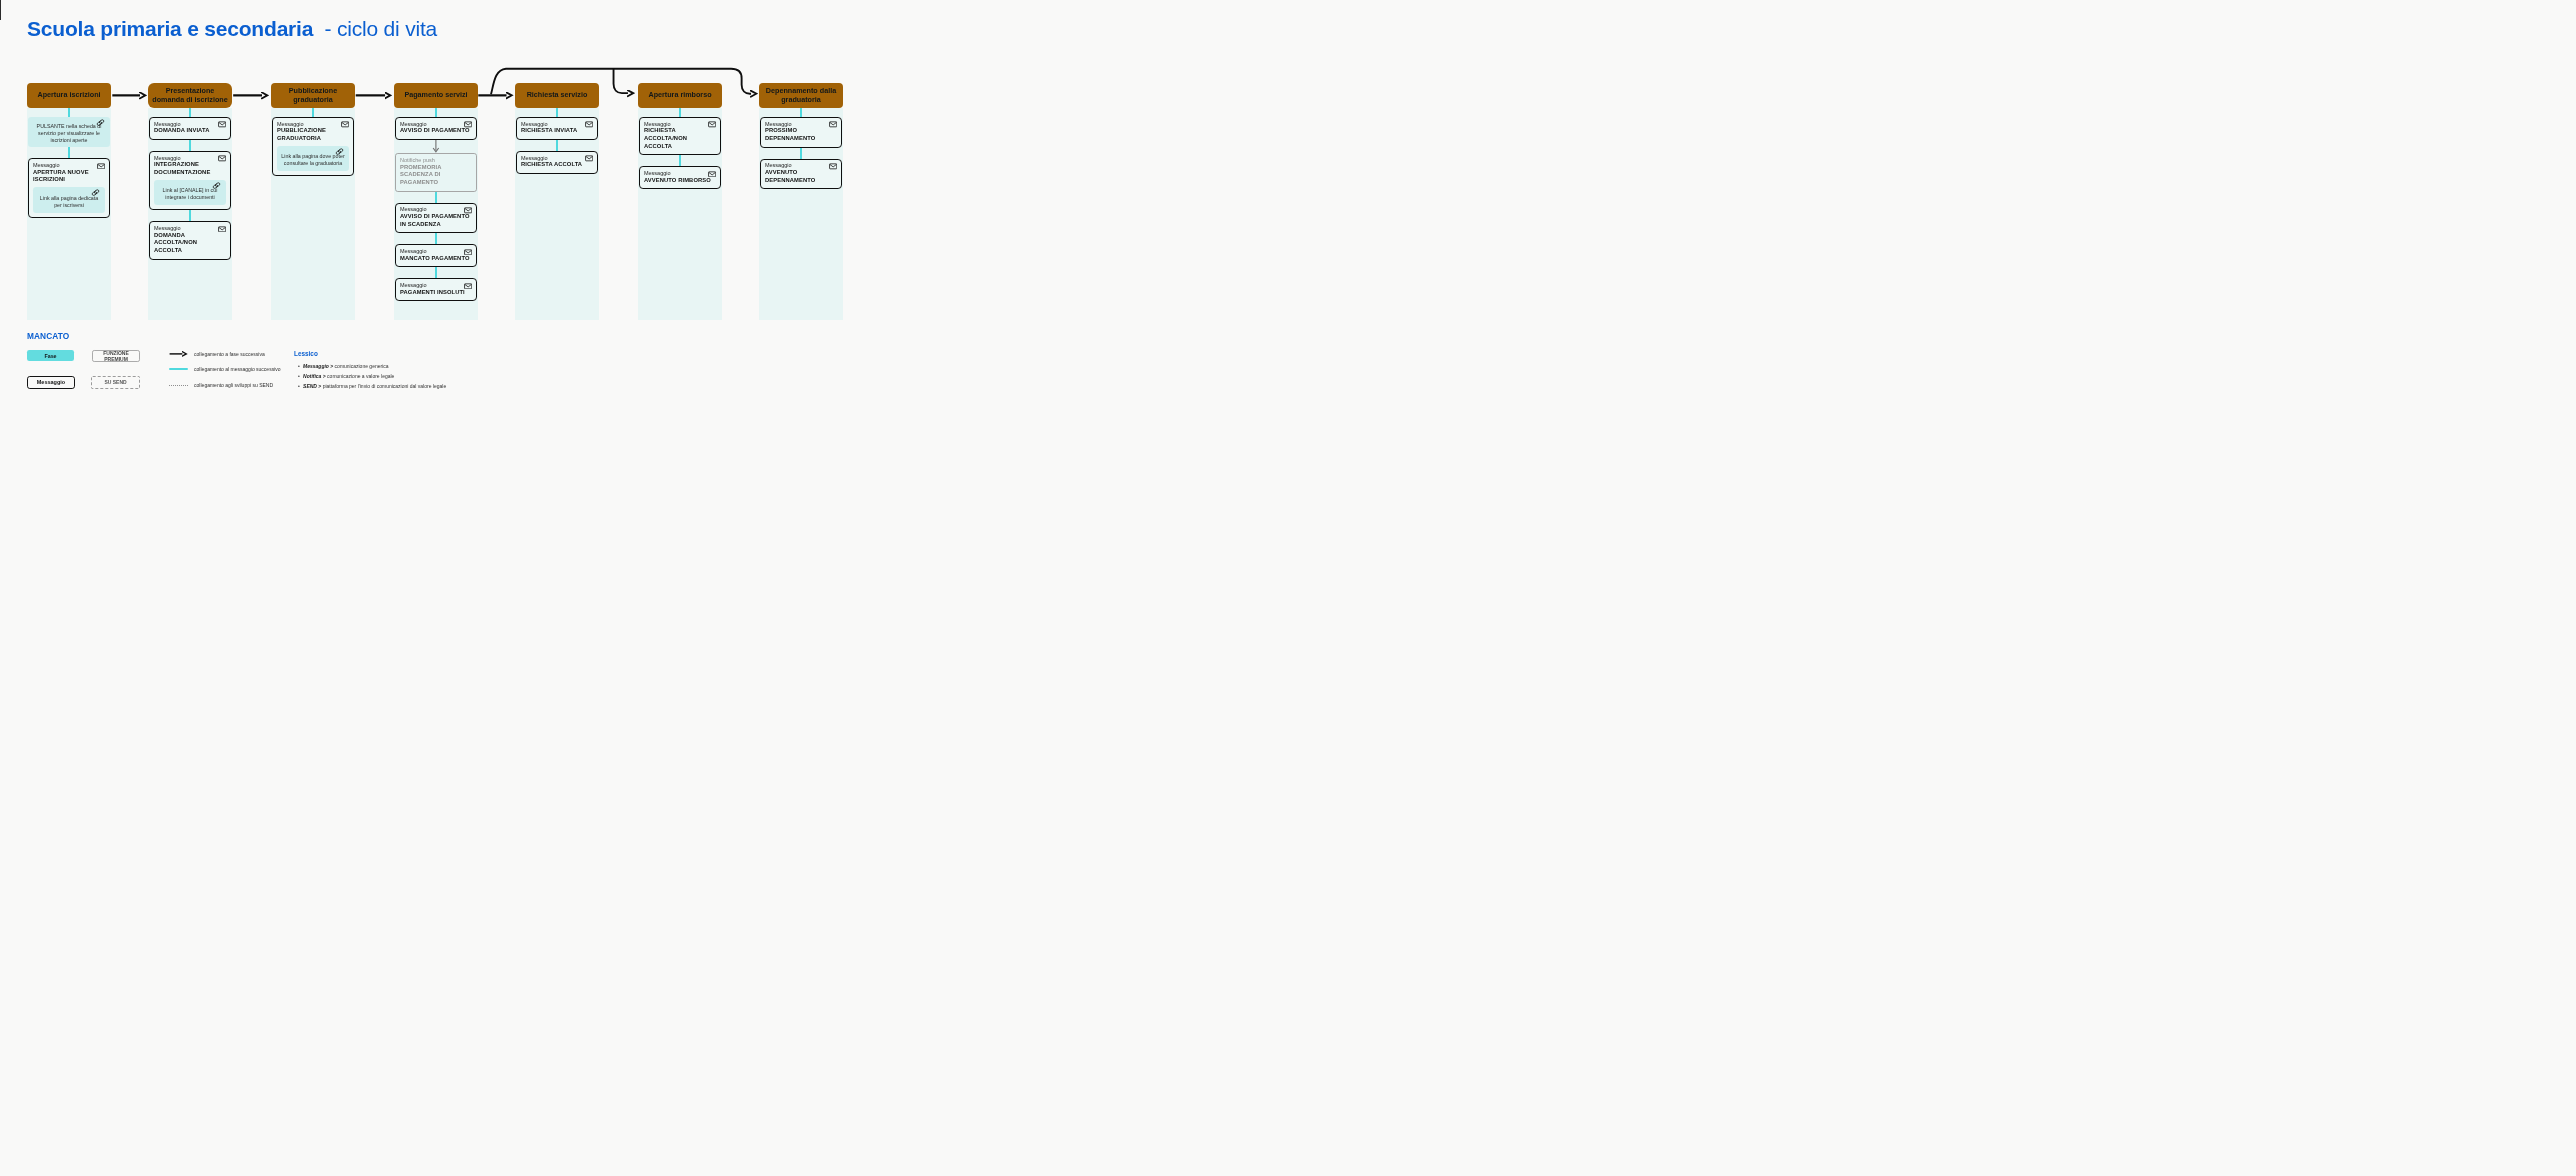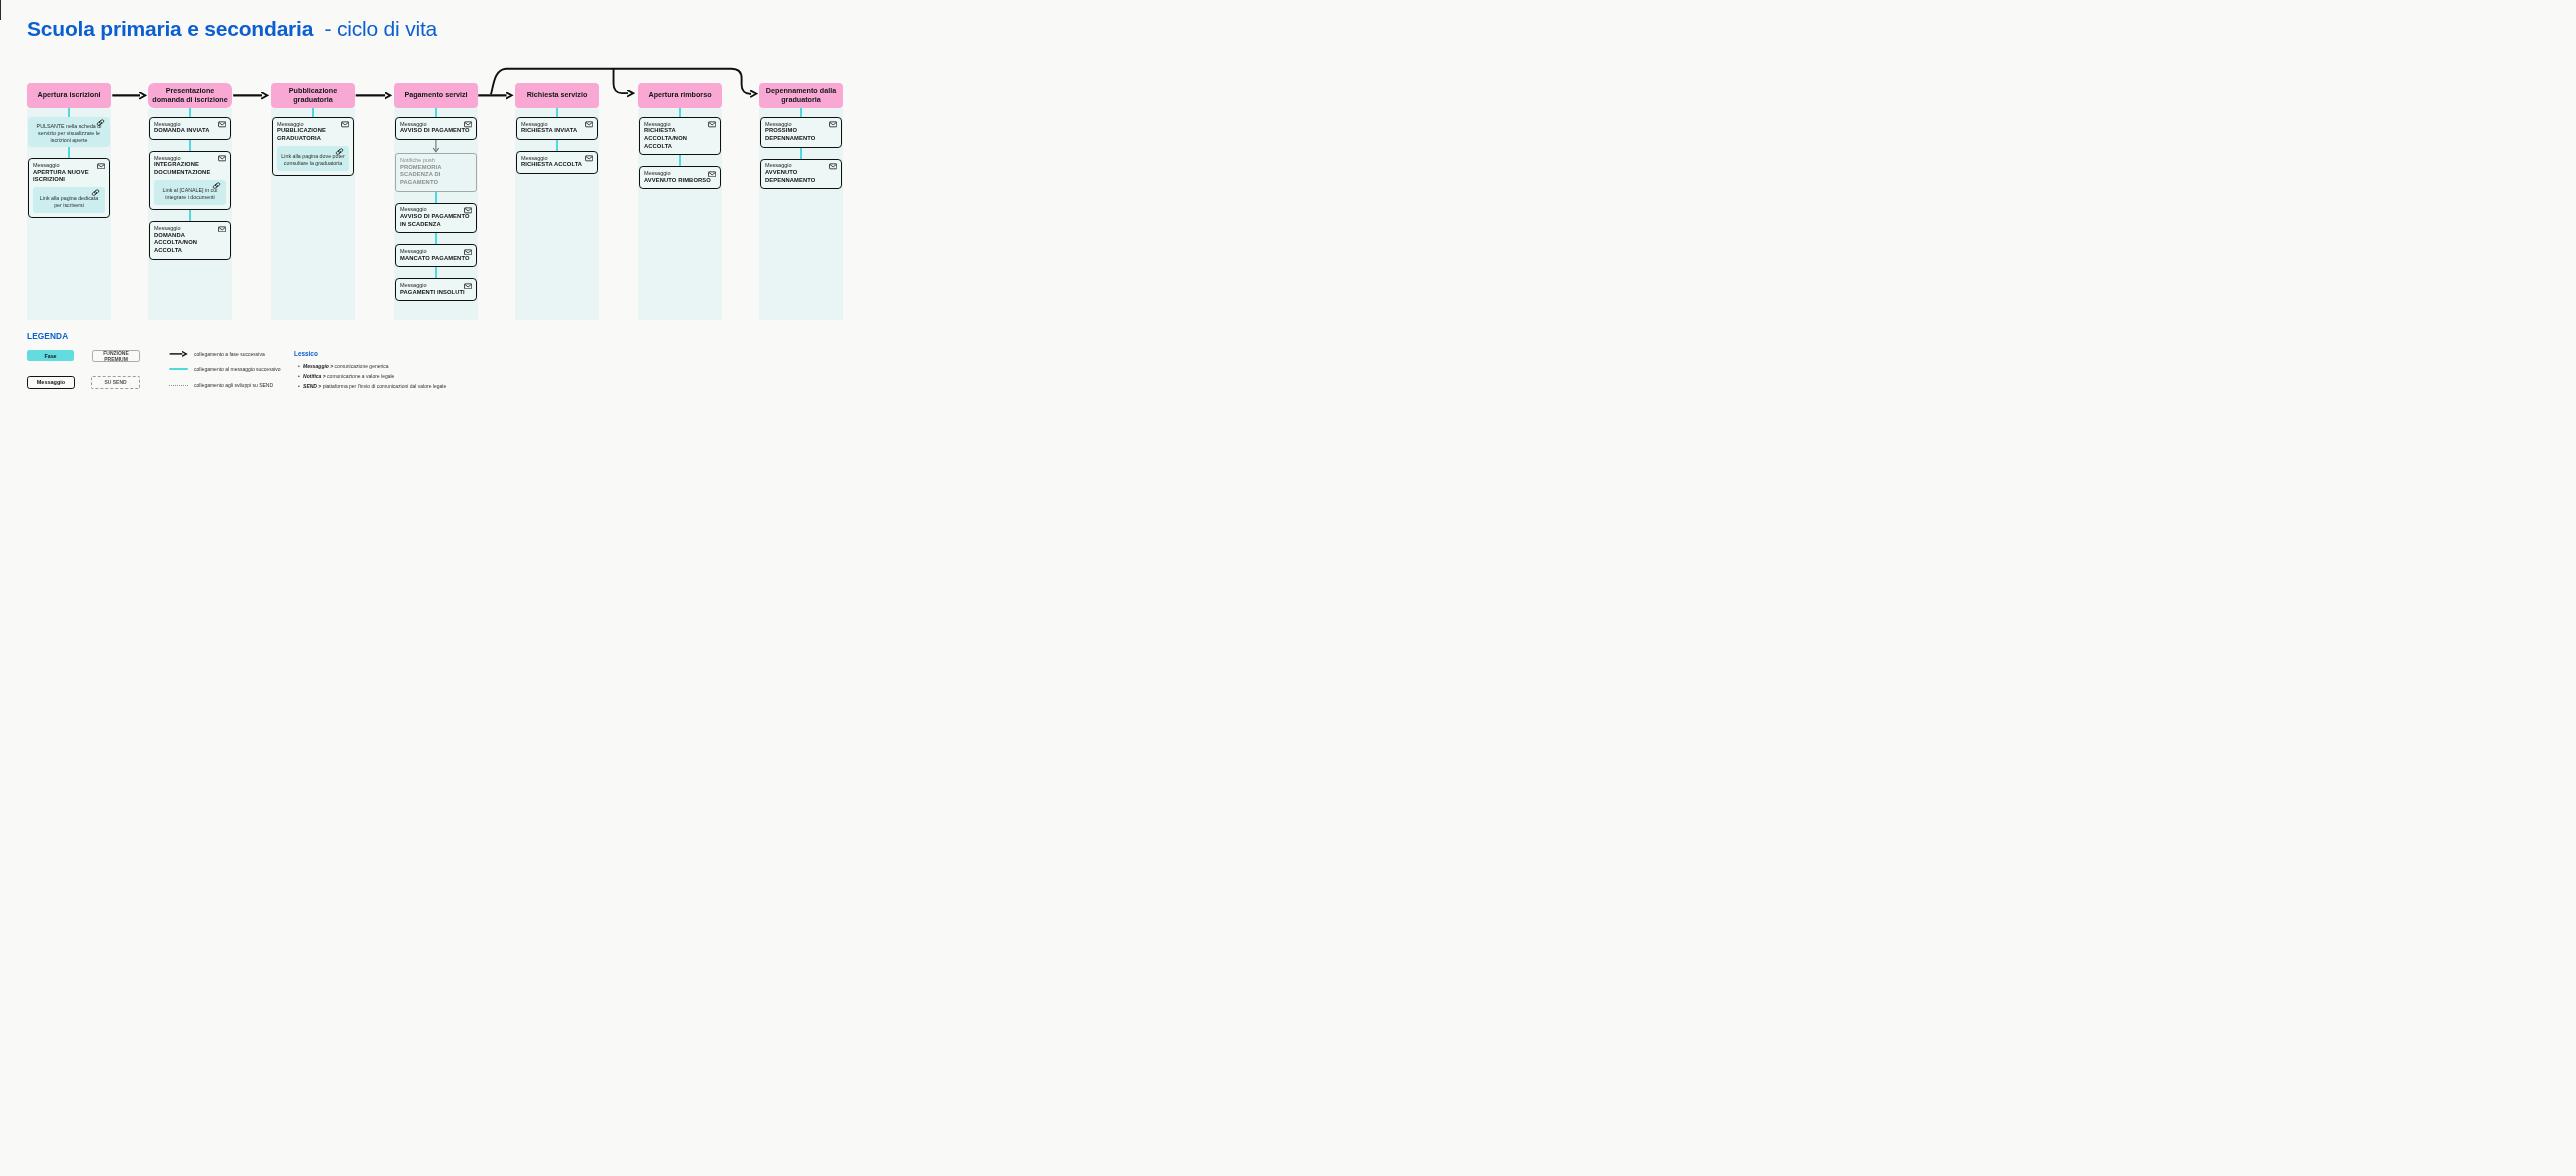--- a/index.html
+++ b/index.html
@@ -6,21 +6,21 @@
   .page{position:relative;width:870px;height:397px;background:#f9f9f8;overflow:hidden;
         font-family:"Liberation Sans", sans-serif;color:#141414;}
   .edge-mark{position:absolute;left:0;top:0;width:1.1px;height:20px;background:#2b2b2b;}
 
   
   .title{position:absolute;left:27px;top:16.6px;font-size:21px;letter-spacing:-0.2px;color:#0b5fd0;white-space:nowrap;}
   .title .b{font-weight:800;}
   .title .l{font-weight:300;}
 
   
-  .phase{position:absolute;top:83px;width:84px;height:25px;background:#f9a8d4;border-radius:3.9px;
+  .phase{position:absolute;top:83px;width:84px;height:25px;background:#a16207;border-radius:3.9px;
          display:flex;align-items:center;justify-content:center;text-align:center;
          font-weight:700;font-size:7.2px;line-height:1.15;color:#13181a;padding:0 3.9px;box-sizing:border-box;}
   .colbody{position:absolute;top:108px;width:84px;height:212px;background:#e8f5f4;box-sizing:border-box;}
 
   .tconn{width:1.7px;background:#4fd9de;margin:0 auto;}
   .gconn{display:flex;justify-content:center;height:13.3px;}
 
   .msg{position:relative;border:1.1px solid #0f0f0f;border-radius:3.9px;margin:0 0.6px;
        padding:2.8px 4.4px 3.9px;min-height:20.5px;box-sizing:border-box;background:rgba(255,255,255,0.22);}
   .mlabel{font-size:5.5px;color:#1e1e1e;margin-right:13.3px;margin-bottom:0.6px;}
@@ -300,21 +300,21 @@
           <span class="env"><svg width="8.3" height="6.7" viewBox="0 0 15 12">
               <rect x="1" y="1.5" width="13" height="9" rx="1" fill="none" stroke="#111" stroke-width="1.4"></rect>
               <path d="M1.5 2.5 L7.5 7 L13.5 2.5" fill="none" stroke="#111" stroke-width="1.4"></path>
             </svg></span>
           <div class="mlabel">Messaggio</div>
           <div class="mtitle">AVVENUTO DEPENNAMENTO</div>
         </div>
       </div>
     </div>
 
-  <div class="legend-title">LEGENDA</div>
+  <div class="legend-title">MANCATO</div>
   <div class="chip chip-fase">Fase</div>
   <div class="chip chip-premium">FUNZIONE PREMIUM</div>
   <div class="chip chip-msg">Messaggio</div>
   <div class="chip chip-send">SU SEND</div>
 
   <div class="lg-row" style="left:169px;top:350px;">
     <span class="lg-sample">
       <svg width="19" height="7.8" viewBox="0 0 34 14">
         <defs>
             <marker id="lah" markerUnits="userSpaceOnUse" markerWidth="11" markerHeight="12" refX="1" refY="4.5" orient="auto">

